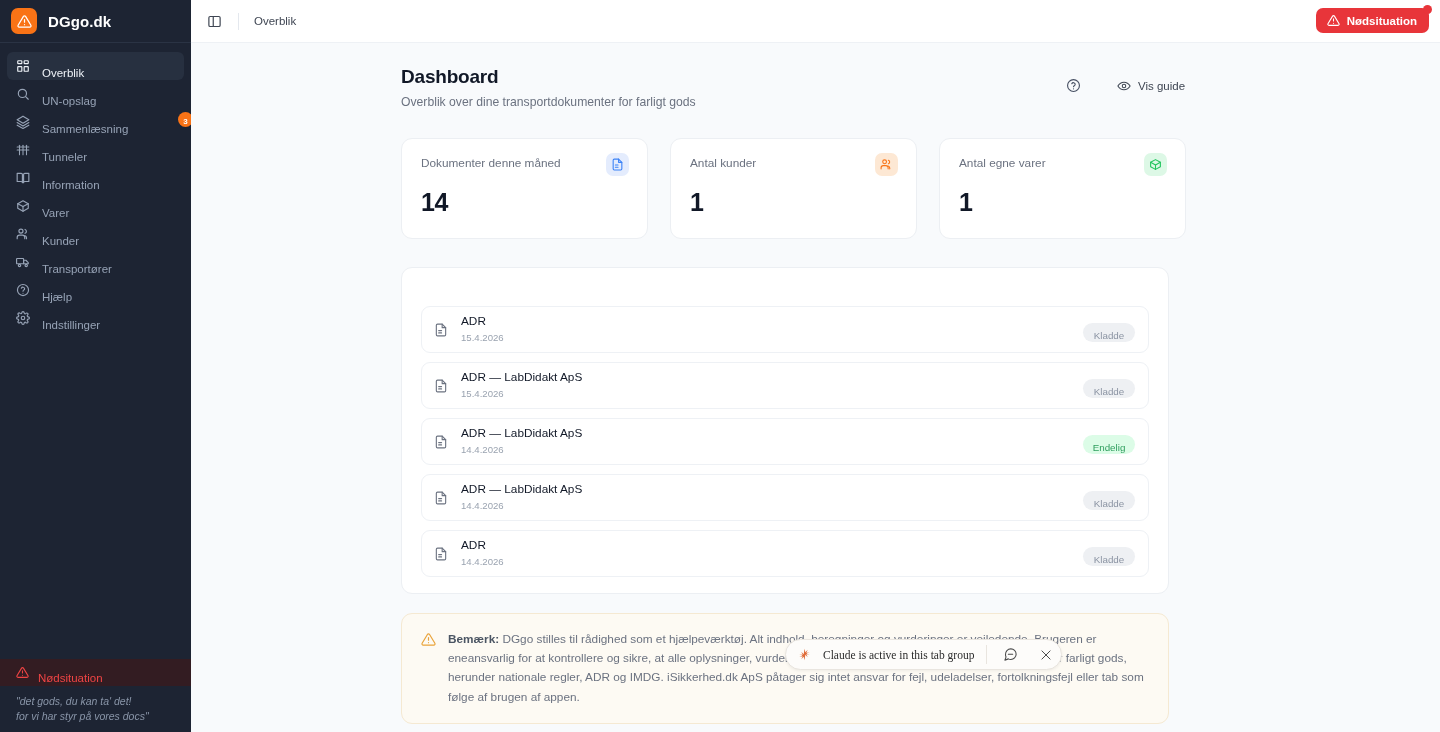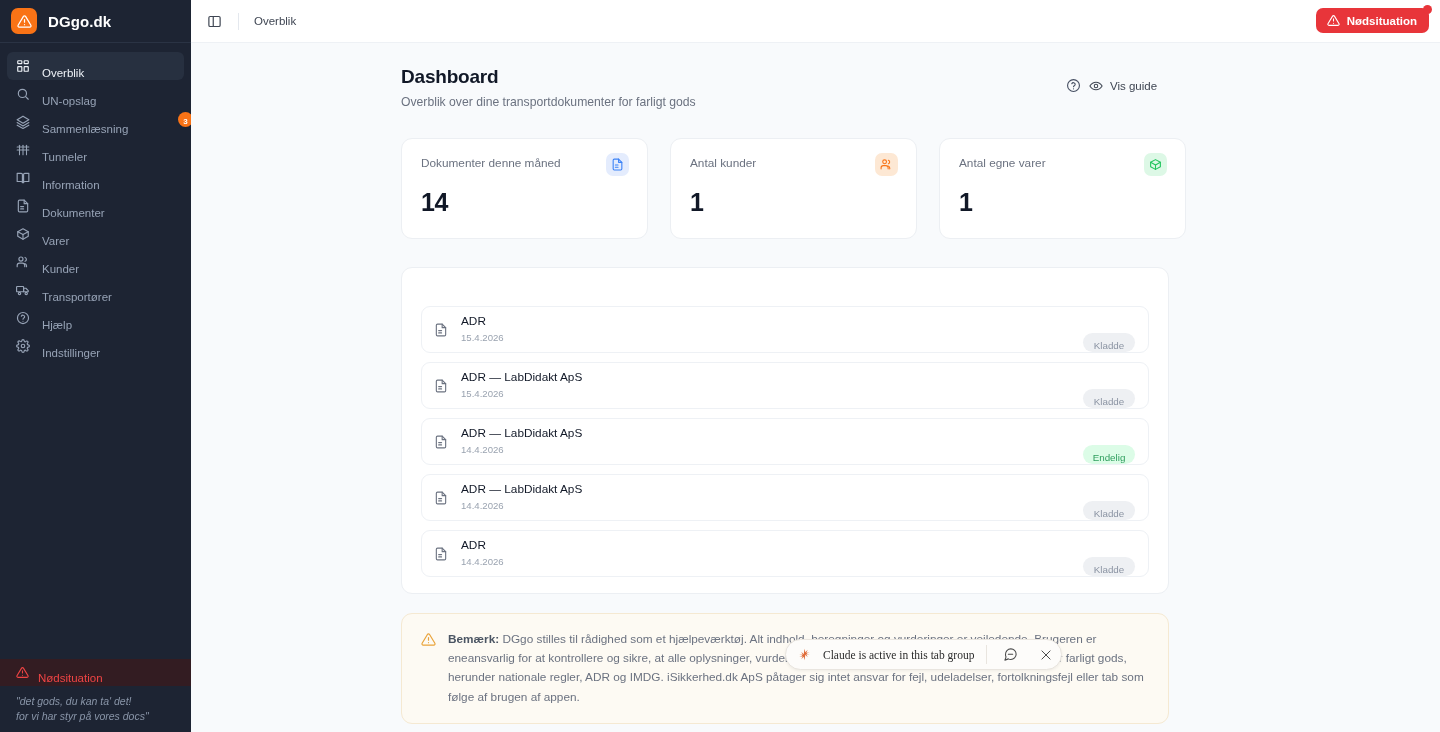--- a/index.html
+++ b/index.html
@@ -100,21 +100,21 @@
     position: absolute; right: -3px; top: -3px;
     width: 9px; height: 9px; border-radius: 50%; background: #e8353a;
   }
 
   .content { flex: 1 1 auto; padding: 23px 0 0 0; overflow: hidden; }
   .page-head { padding: 0 4px 0 210px; }
   .page-title { font-size: 19px; font-weight: bold; color: #111827; letter-spacing: -.2px; }
   .page-sub { font-size: 12.2px; color: #6b7280; margin-top: 7px; }
   .head-actions {
     position: absolute; left: 875px; top: 78px;
-    display: flex; align-items: center; gap: 8px;
+    display: flex; align-items: center; gap: 36px;
   }
   .head-icon { color: #475063; display:flex; cursor:pointer; }
   .guide-link { display: flex; align-items: center; gap: 7px; color: #3f4653; font-size: 11.5px; cursor: pointer; }
 
   .stats { display: flex; gap: 22px; padding: 0 0 0 210px; margin-top: 29px; }
   .stat-card {
     width: 247px; height: 101px; background: #fff;
     border: 1px solid #eceff3; border-radius: 11px;
     padding: 17px 18px 0 19px; position: relative;
   }
@@ -140,21 +140,21 @@
   }
   .doc-ico { width: 14px; height: 14px; color: #6b7280; flex: 0 0 14px; margin-right: 13px; display:block; }
   .doc-ico svg { display:block; }
   .doc-text { flex: 1 1 auto; }
   .doc-name { font-size: 11.8px; color: #111827; position: relative; top: -2px; }
   .doc-date { font-size: 9.6px; color: #9aa3b0; margin-top: 3px; position: relative; top: -1px; }
   .pill {
     min-width: 52px; height: 19px; border-radius: 10px;
     display: flex; align-items: flex-end; justify-content: center;
     font-size: 9.8px; padding: 0 9px 1px 9px;
-    position: relative; top: 13px;
+    position: relative; top: 3px;
   }
   .pill.draft { background: #eef0f3; color: #8b94a3; }
   .pill.final { background: #dcfce7; color: #2f9e5e; }
 
   .notice {
     margin: 19px 0 0 210px; width: 768px; min-height: 96px;
     background: #fdfaf3; border: 1px solid #f5e9d2; border-radius: 11px;
     padding: 16px 18px 16px 19px;
     display: flex; gap: 12px;
   }
@@ -246,31 +246,20 @@
       <div class="nav-item">
         <span class="ico">
           <svg viewBox="0 0 24 24" fill="none" stroke="currentColor" stroke-width="2" stroke-linecap="round" stroke-linejoin="round">
             <path d="M2 4h7a2 2 0 0 1 2 2v14a2 2 0 0 0-2-2H2z"></path>
               <path d="M22 4h-7a2 2 0 0 0-2 2v14a2 2 0 0 1 2-2h7z"></path>
           </svg>
         </span>
         <span class="nav-label">Information</span>
       </div>
 
-      <div class="nav-item">
-        <span class="ico">
-          <svg viewBox="0 0 24 24" fill="none" stroke="currentColor" stroke-width="2" stroke-linecap="round" stroke-linejoin="round">
-            <path d="M14 2H6a2 2 0 0 0-2 2v16a2 2 0 0 0 2 2h12a2 2 0 0 0 2-2V8z"></path>
-              <polyline points="14 2 14 8 20 8"></polyline>
-            <line x1="8" y1="13" x2="13" y2="13"></line>
-              <line x1="8" y1="17" x2="13" y2="17"></line>
-          </svg>
-        </span>
-        <span class="nav-label">Dokumenter</span>
-      </div>
 
       <div class="nav-item">
         <span class="ico">
           <svg viewBox="0 0 24 24" fill="none" stroke="currentColor" stroke-width="2" stroke-linecap="round" stroke-linejoin="round">
             <path d="M21 8 12 3 3 8v8l9 5 9-5z"></path>
               <polyline points="3 8 12 13 21 8"></polyline>
               <line x1="12" y1="13" x2="12" y2="21"></line>
           </svg>
         </span>
         <span class="nav-label">Varer</span>

